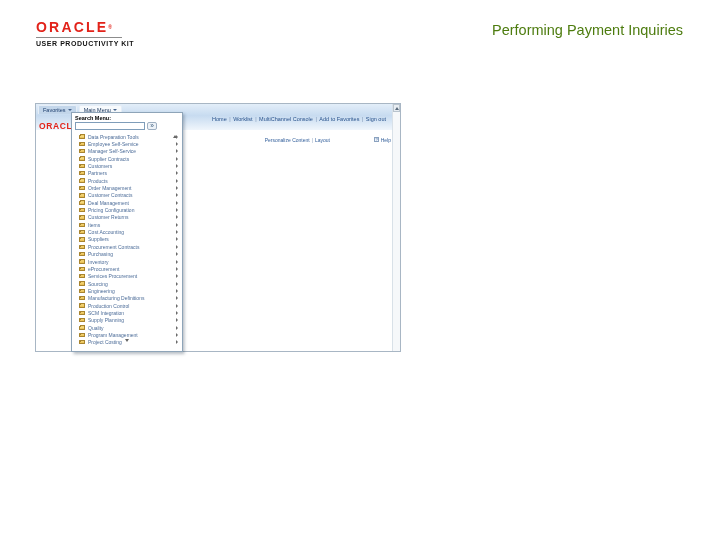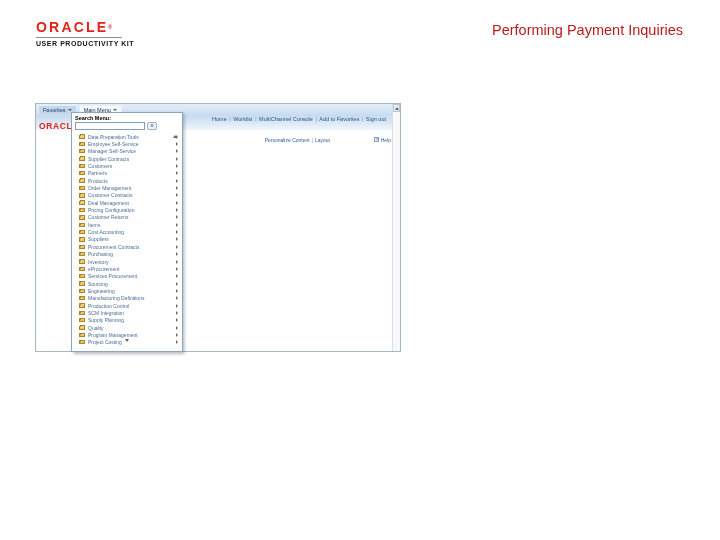--- a/index.html
+++ b/index.html
@@ -7,21 +7,21 @@
   .slide { position:relative; width:720px; height:540px; background:#ffffff; overflow:hidden; }
 
   
   .upk-logo { position:absolute; left:36px; top:20px; width:96px; }
   .upk-brand { color:#e2231a; font-weight:bold; font-size:14px; letter-spacing:2.2px; line-height:14px; }
   .upk-brand sup { font-size:5px; letter-spacing:0; vertical-align:top; }
   .upk-rule { width:86px; height:1px; background:#8c8c8c; margin-top:3px; }
   .upk-sub { margin-top:2px; font-size:7px; font-weight:bold; color:#141414; letter-spacing:0.55px; white-space:nowrap; }
 
   
-  .slide-title { position:absolute; top:22px; right:37px; font-size:14.5px; color:#b91c1c; }
+  .slide-title { position:absolute; top:22px; right:37px; font-size:14.5px; color:#4d7c0f; }
 
   
   .shot { position:absolute; left:35px; top:103px; width:366px; height:249px;
           background:#ffffff; border:1px solid #a8b6c4; font-size:5px; }
 
   .banner { position:absolute; left:0; top:0; width:358px; height:26px;
             background:linear-gradient(180deg,#e3eef9 0%,#c7dbf0 45%,#f0f6fc 100%); }
 
   .tab-bar { position:absolute; left:2px; top:1px; display:flex; gap:2px; height:9px; }
   .tab { display:flex; align-items:center; gap:2px; padding:0 4px; font-size:5.5px; color:#1d3e6e;

